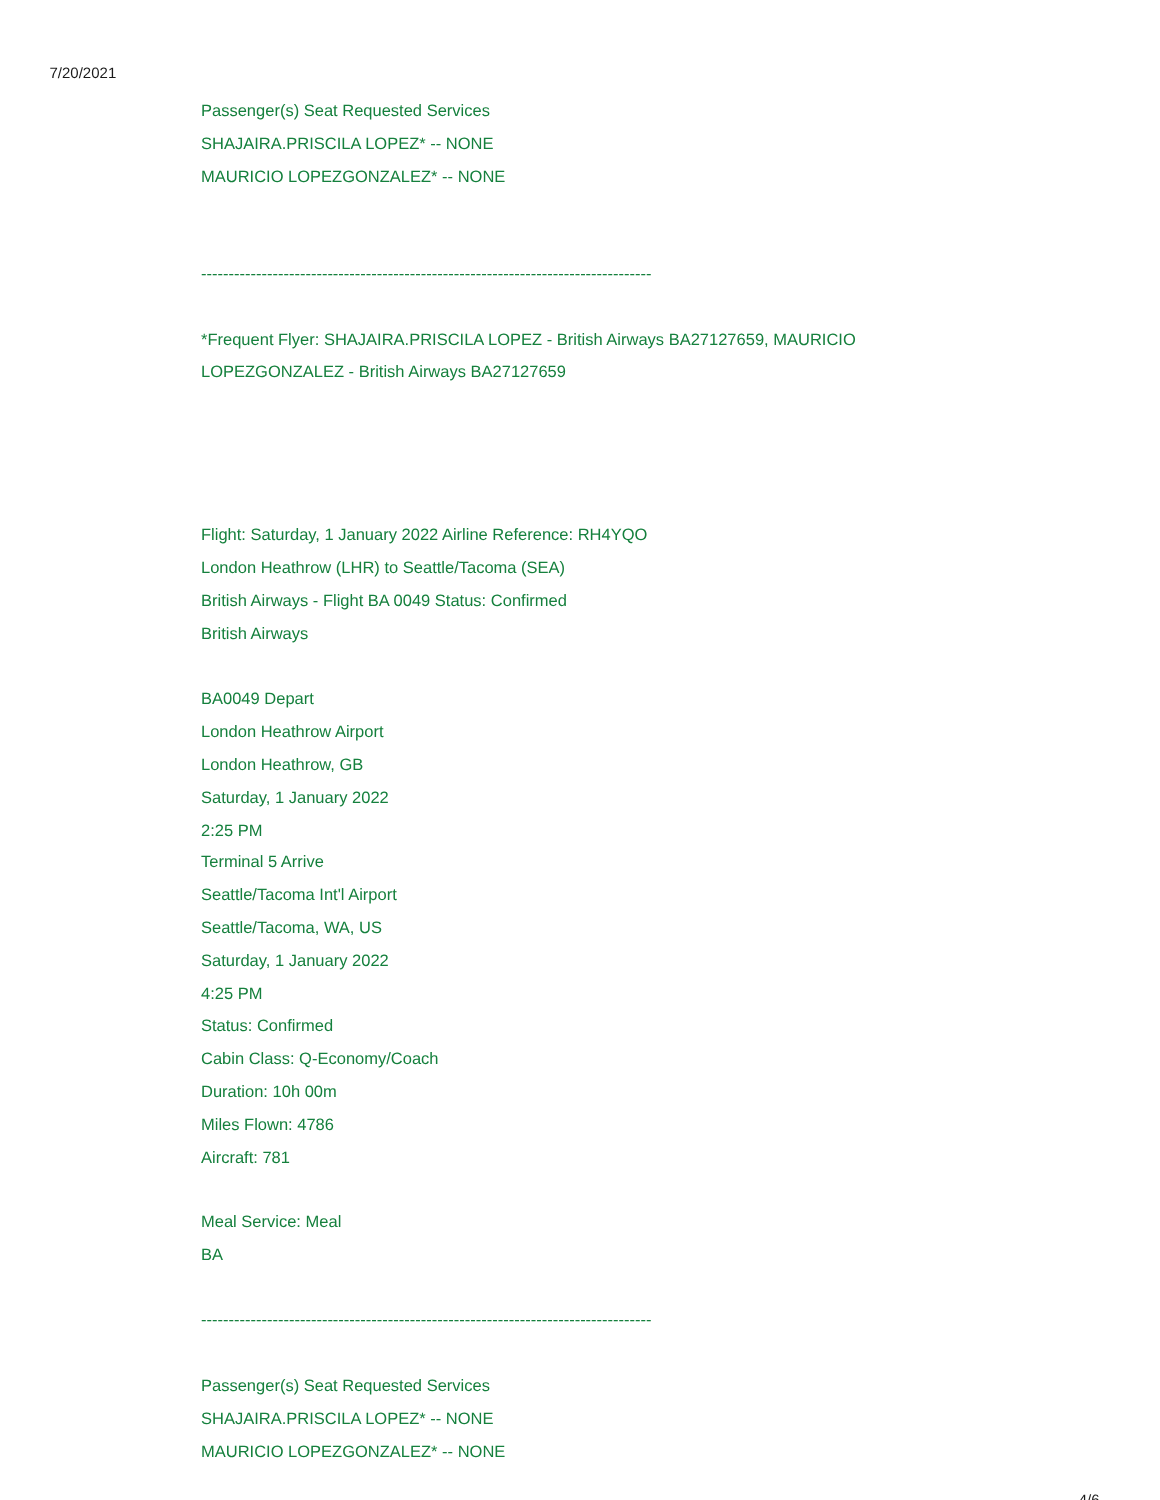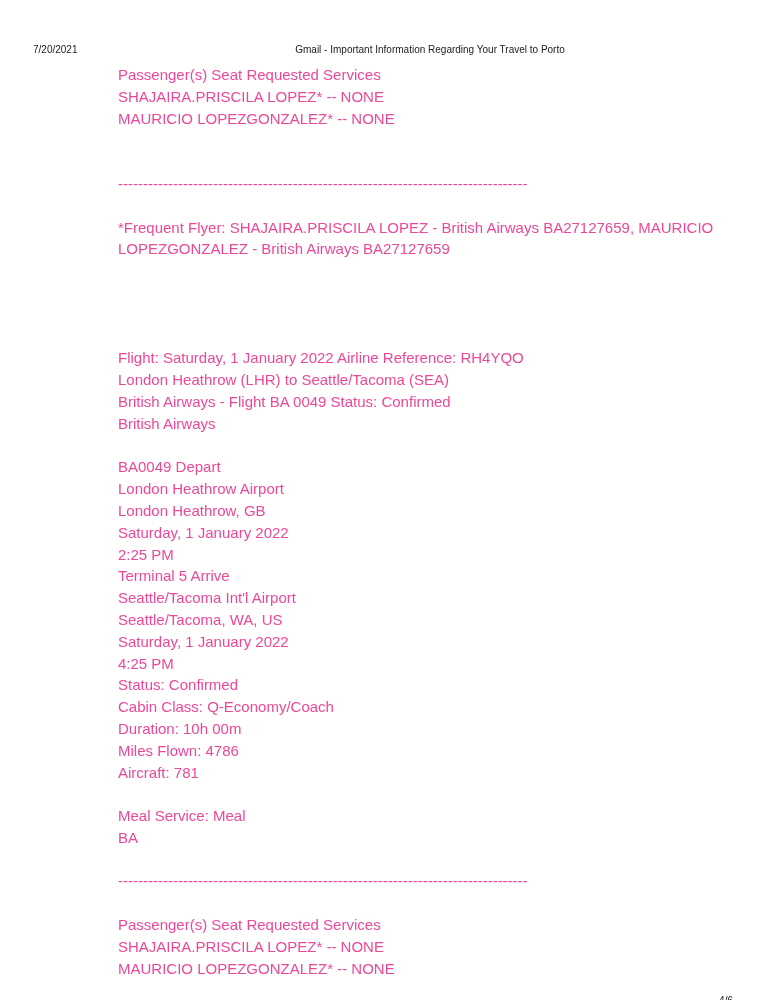--- a/index.html
+++ b/index.html
@@ -29,27 +29,27 @@
     position: absolute;
     left: 430px;
     top: 15px;
     transform: translateX(-50%);
     font-size: 10px;
     line-height: 12px;
     white-space: nowrap;
   }
   .email-body {
     position: absolute;
-    left: 118px;
+    left: 134px;
     top: 35px;
     width: 600px;
-    font-size: 15px;
+    font-size: 11px;
     line-height: 21.8px;
     white-space: pre-line;
-    color: #ec4899;
+    color: #15803d;
   }
   .print-url {
     position: absolute;
     left: 33px;
     top: 966px;
     font-size: 10px;
     line-height: 12px;
     white-space: nowrap;
   }
   .page-number {
@@ -61,21 +61,20 @@
     white-space: nowrap;
   }
 </style>
 </head>
 <body>
 
 <div class="page">
 
   <div class="print-date">7/20/2021</div>
 
-  <div class="print-title">Gmail - Important Information Regarding Your Travel to Porto</div>
 
   <div class="email-body">Passenger(s) Seat Requested Services
 SHAJAIRA.PRISCILA LOPEZ* -- NONE
 MAURICIO LOPEZGONZALEZ* -- NONE
 
 
 ----------------------------------------------------------------------------------
 
 *Frequent Flyer: SHAJAIRA.PRISCILA LOPEZ - British Airways BA27127659, MAURICIO
 LOPEZGONZALEZ - British Airways BA27127659

